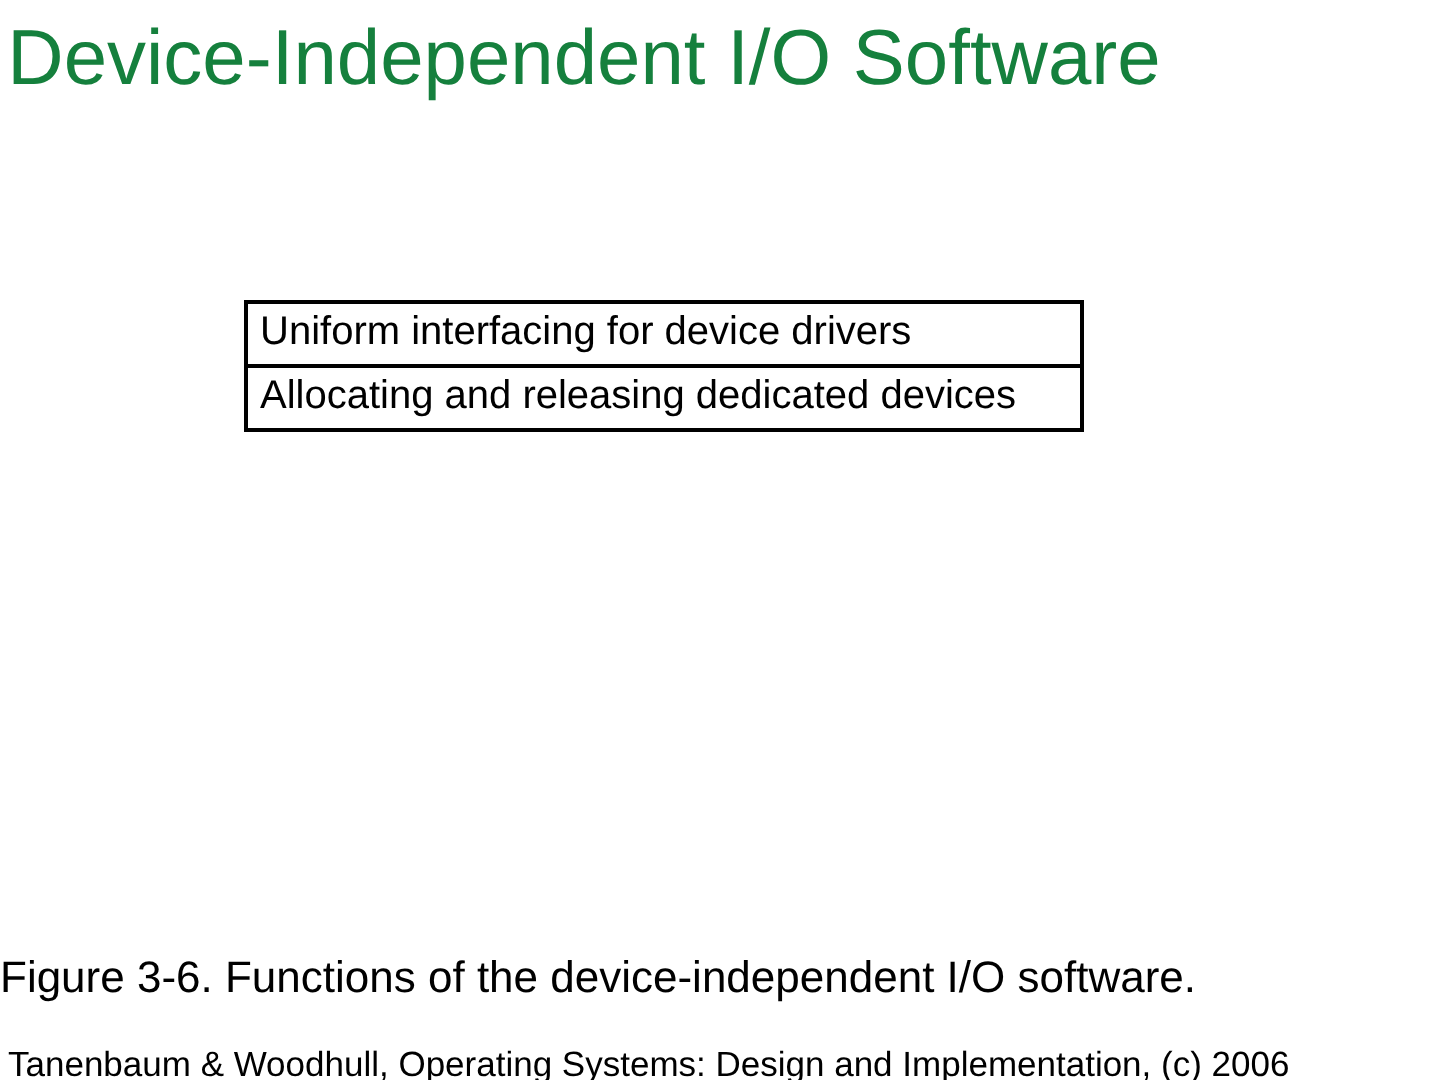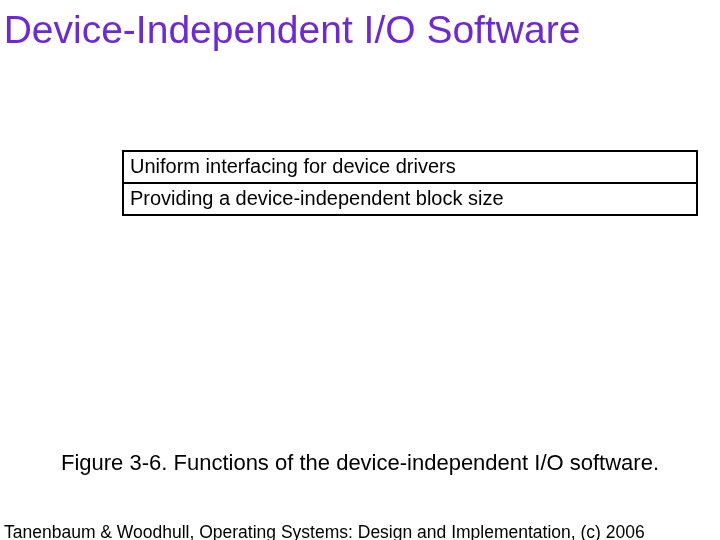--- a/index.html
+++ b/index.html
@@ -13,47 +13,46 @@
     position: relative;
   }
   .title {
     position: absolute;
     top: 8px;
     left: 0;
     width: 584px;
     text-align: center;
     font-size: 39px;
     font-weight: 400;
-    color: #6d28d9;
+    color: #15803d;
     letter-spacing: 0px;
   }
   .table-wrap {
     position: absolute;
     top: 150px;
     left: 122px;
-    width: 576px;
+    width: 420px;
   }
   table {
     border-collapse: collapse;
     width: 100%;
   }
   td {
     border: 2px solid #000;
     padding: 2px 6px 3px 6px;
     font-size: 20px;
     line-height: 1.25;
     color: #000;
     font-family: Arial, Helvetica, sans-serif;
   }
   .caption {
     position: absolute;
-    top: 450px;
+    top: 476px;
     left: 0;
     width: 720px;
-    text-align: center;
     font-size: 22px;
     color: #000;
   }
   .footer {
     position: absolute;
     top: 522px;
     left: 4px;
     font-size: 17.5px;
     color: #000;
     white-space: nowrap;
@@ -64,21 +63,21 @@
 
 <div class="title">Device-Independent I/O Software</div>
 
 <div class="table-wrap">
   <table>
     <tbody>
         <tr>
           <td>Uniform interfacing for device drivers</td>
         </tr>
     <tr>
-          <td>Providing a device-independent block size</td>
+          <td>Allocating and releasing dedicated devices</td>
         </tr>
   </tbody>
     </table>
 </div>
 
 <div class="caption">Figure 3-6. Functions of the device-independent I/O software.</div>
 
 <div class="footer">Tanenbaum &amp; Woodhull, Operating Systems: Design and Implementation, (c) 2006</div>
 
 </body></html>

